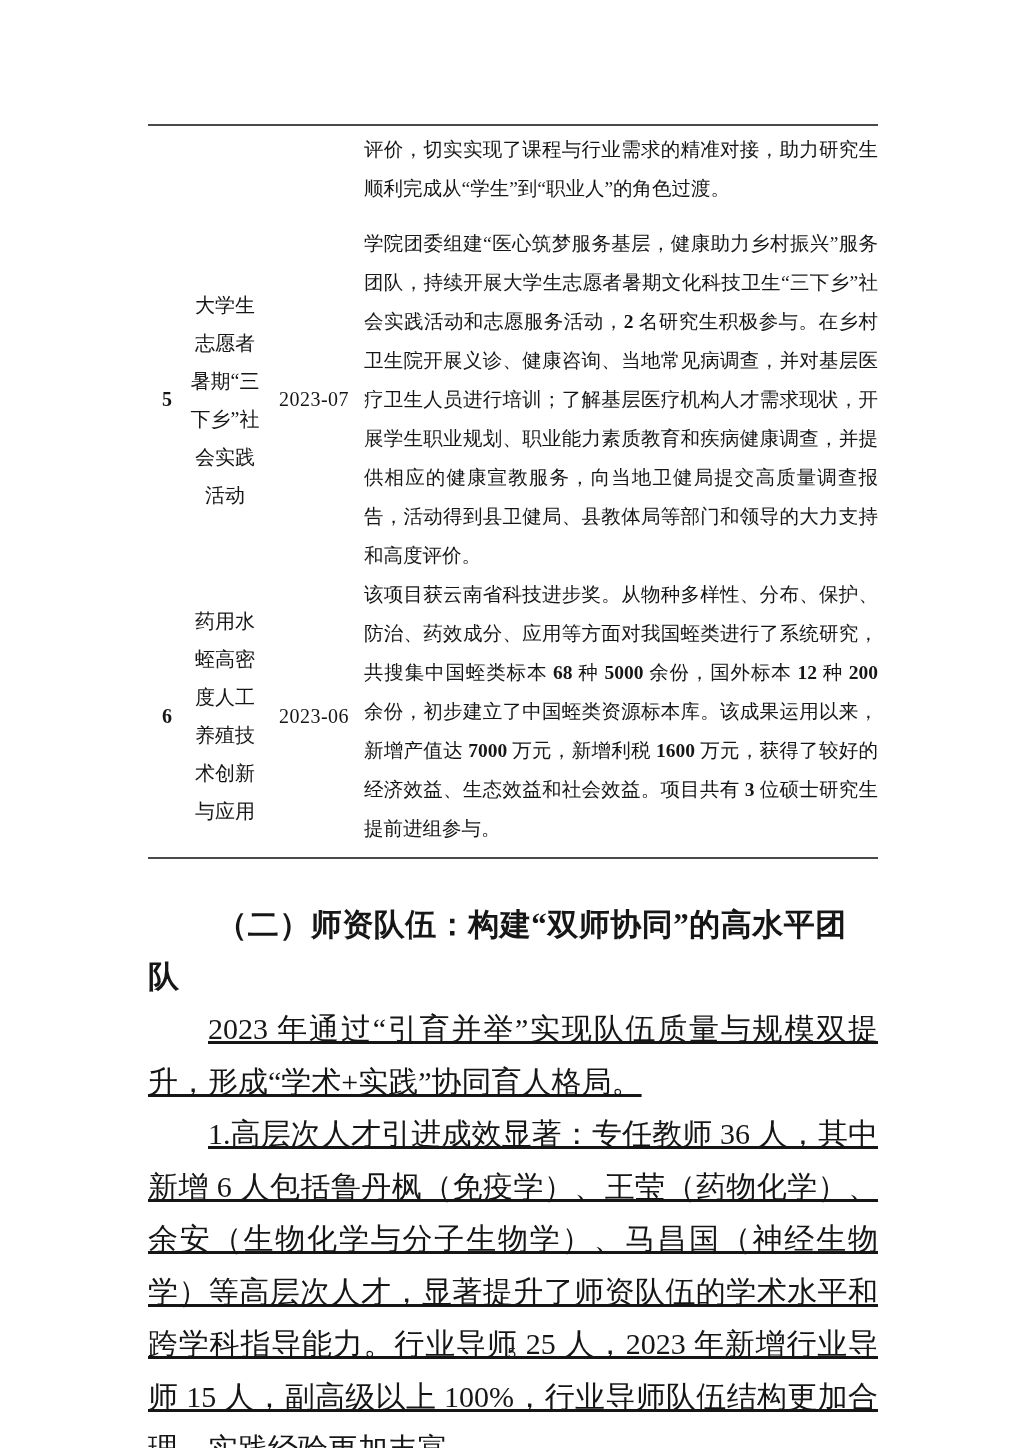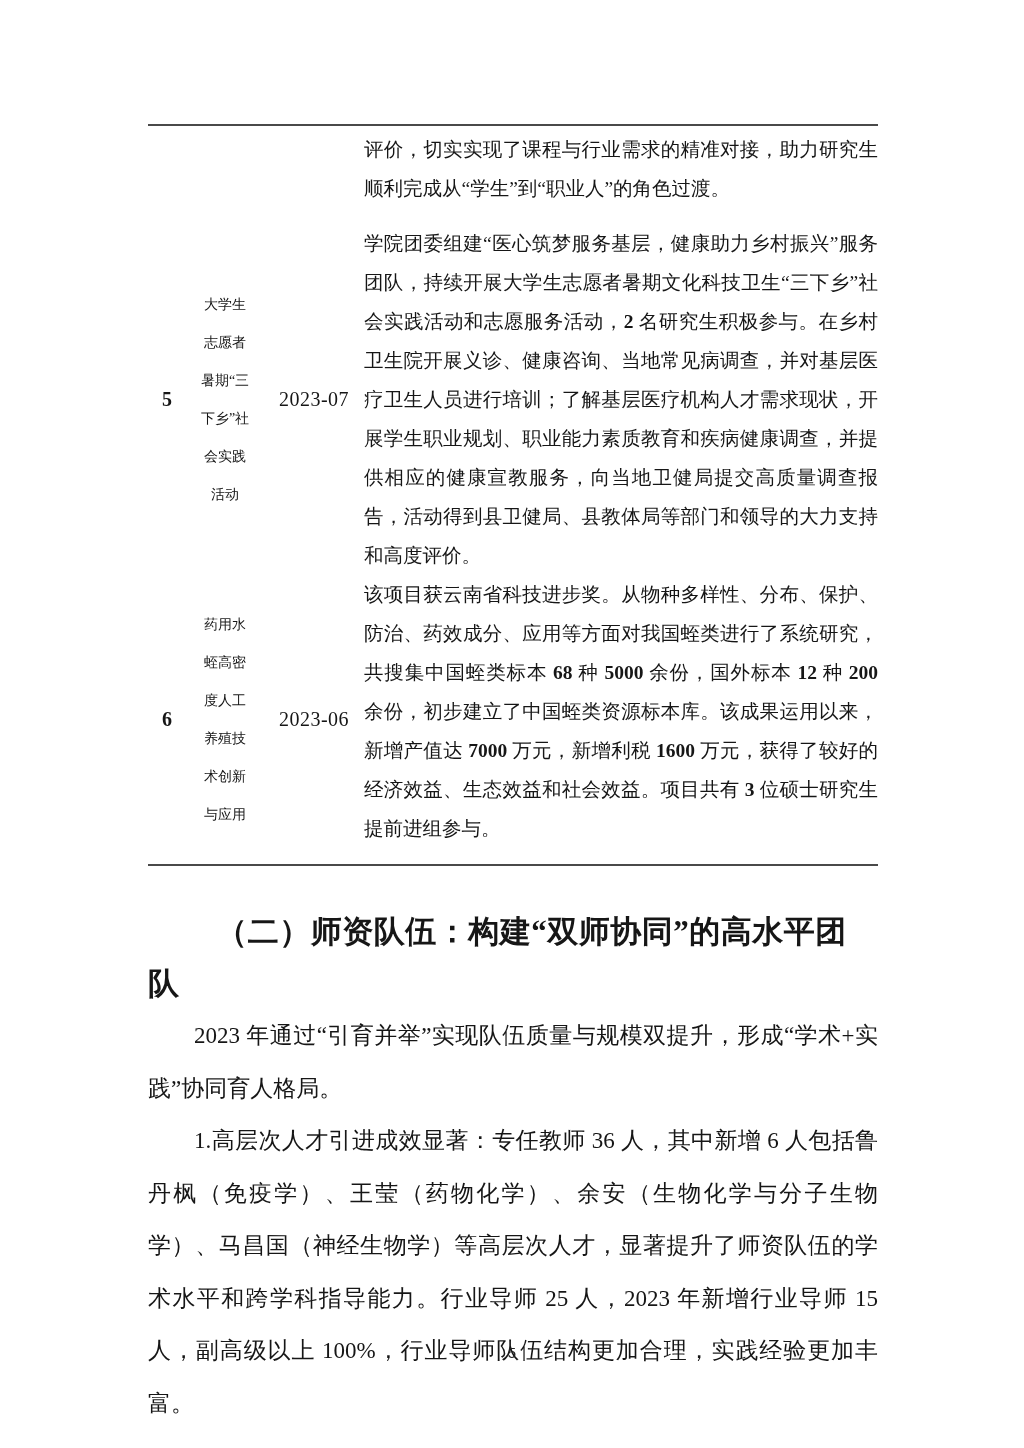--- a/index.html
+++ b/index.html
@@ -35,57 +35,58 @@
   }
   .c-idx {
     width: 38px;
     text-align: center;
     font-weight: bold;
     font-size: 20px;
   }
   .c-title {
     width: 78px;
     text-align: center;
-    font-size: 14px;
+    font-size: 20px;
     line-height: 38px;
     white-space: pre-line;
     font-family: Liberation Serif, serif;
   }
   .c-date {
     width: 100px;
     text-align: center;
     font-weight: normal;
     font-size: 20px;
     letter-spacing: 0.5px;
   }
   .c-desc {
     font-size: 19.5px;
     line-height: 39px;
     text-align: justify;
     text-justify: inter-ideograph;
   }
   .row-partial .c-desc { padding: 4px 0 16px; }
-  .row-last .c-desc { padding: 0 0 16px; }
+  .row-last .c-desc { padding: 0 0 9px; }
 
   
   .section-heading {
     margin: 40px 0 0 0;
     font-size: 31px;
     font-weight: 700;
     line-height: 52px;
     text-indent: 2.2em;
     letter-spacing: 0.5px;
   }
   .para {
     margin: 0;
-    font-size: 23px;
+    font-size: 30px;
     line-height: 52.5px;
     text-align: justify;
     text-justify: inter-ideograph;
     text-indent: 2em;
+    text-decoration: underline;
   }
 
   .page-number {
     position: absolute;
     top: 1344px;
     left: 0;
     width: 100%;
     text-align: center;
     font-family: "Liberation Sans", "DejaVu Sans", sans-serif;
     font-size: 15px;

